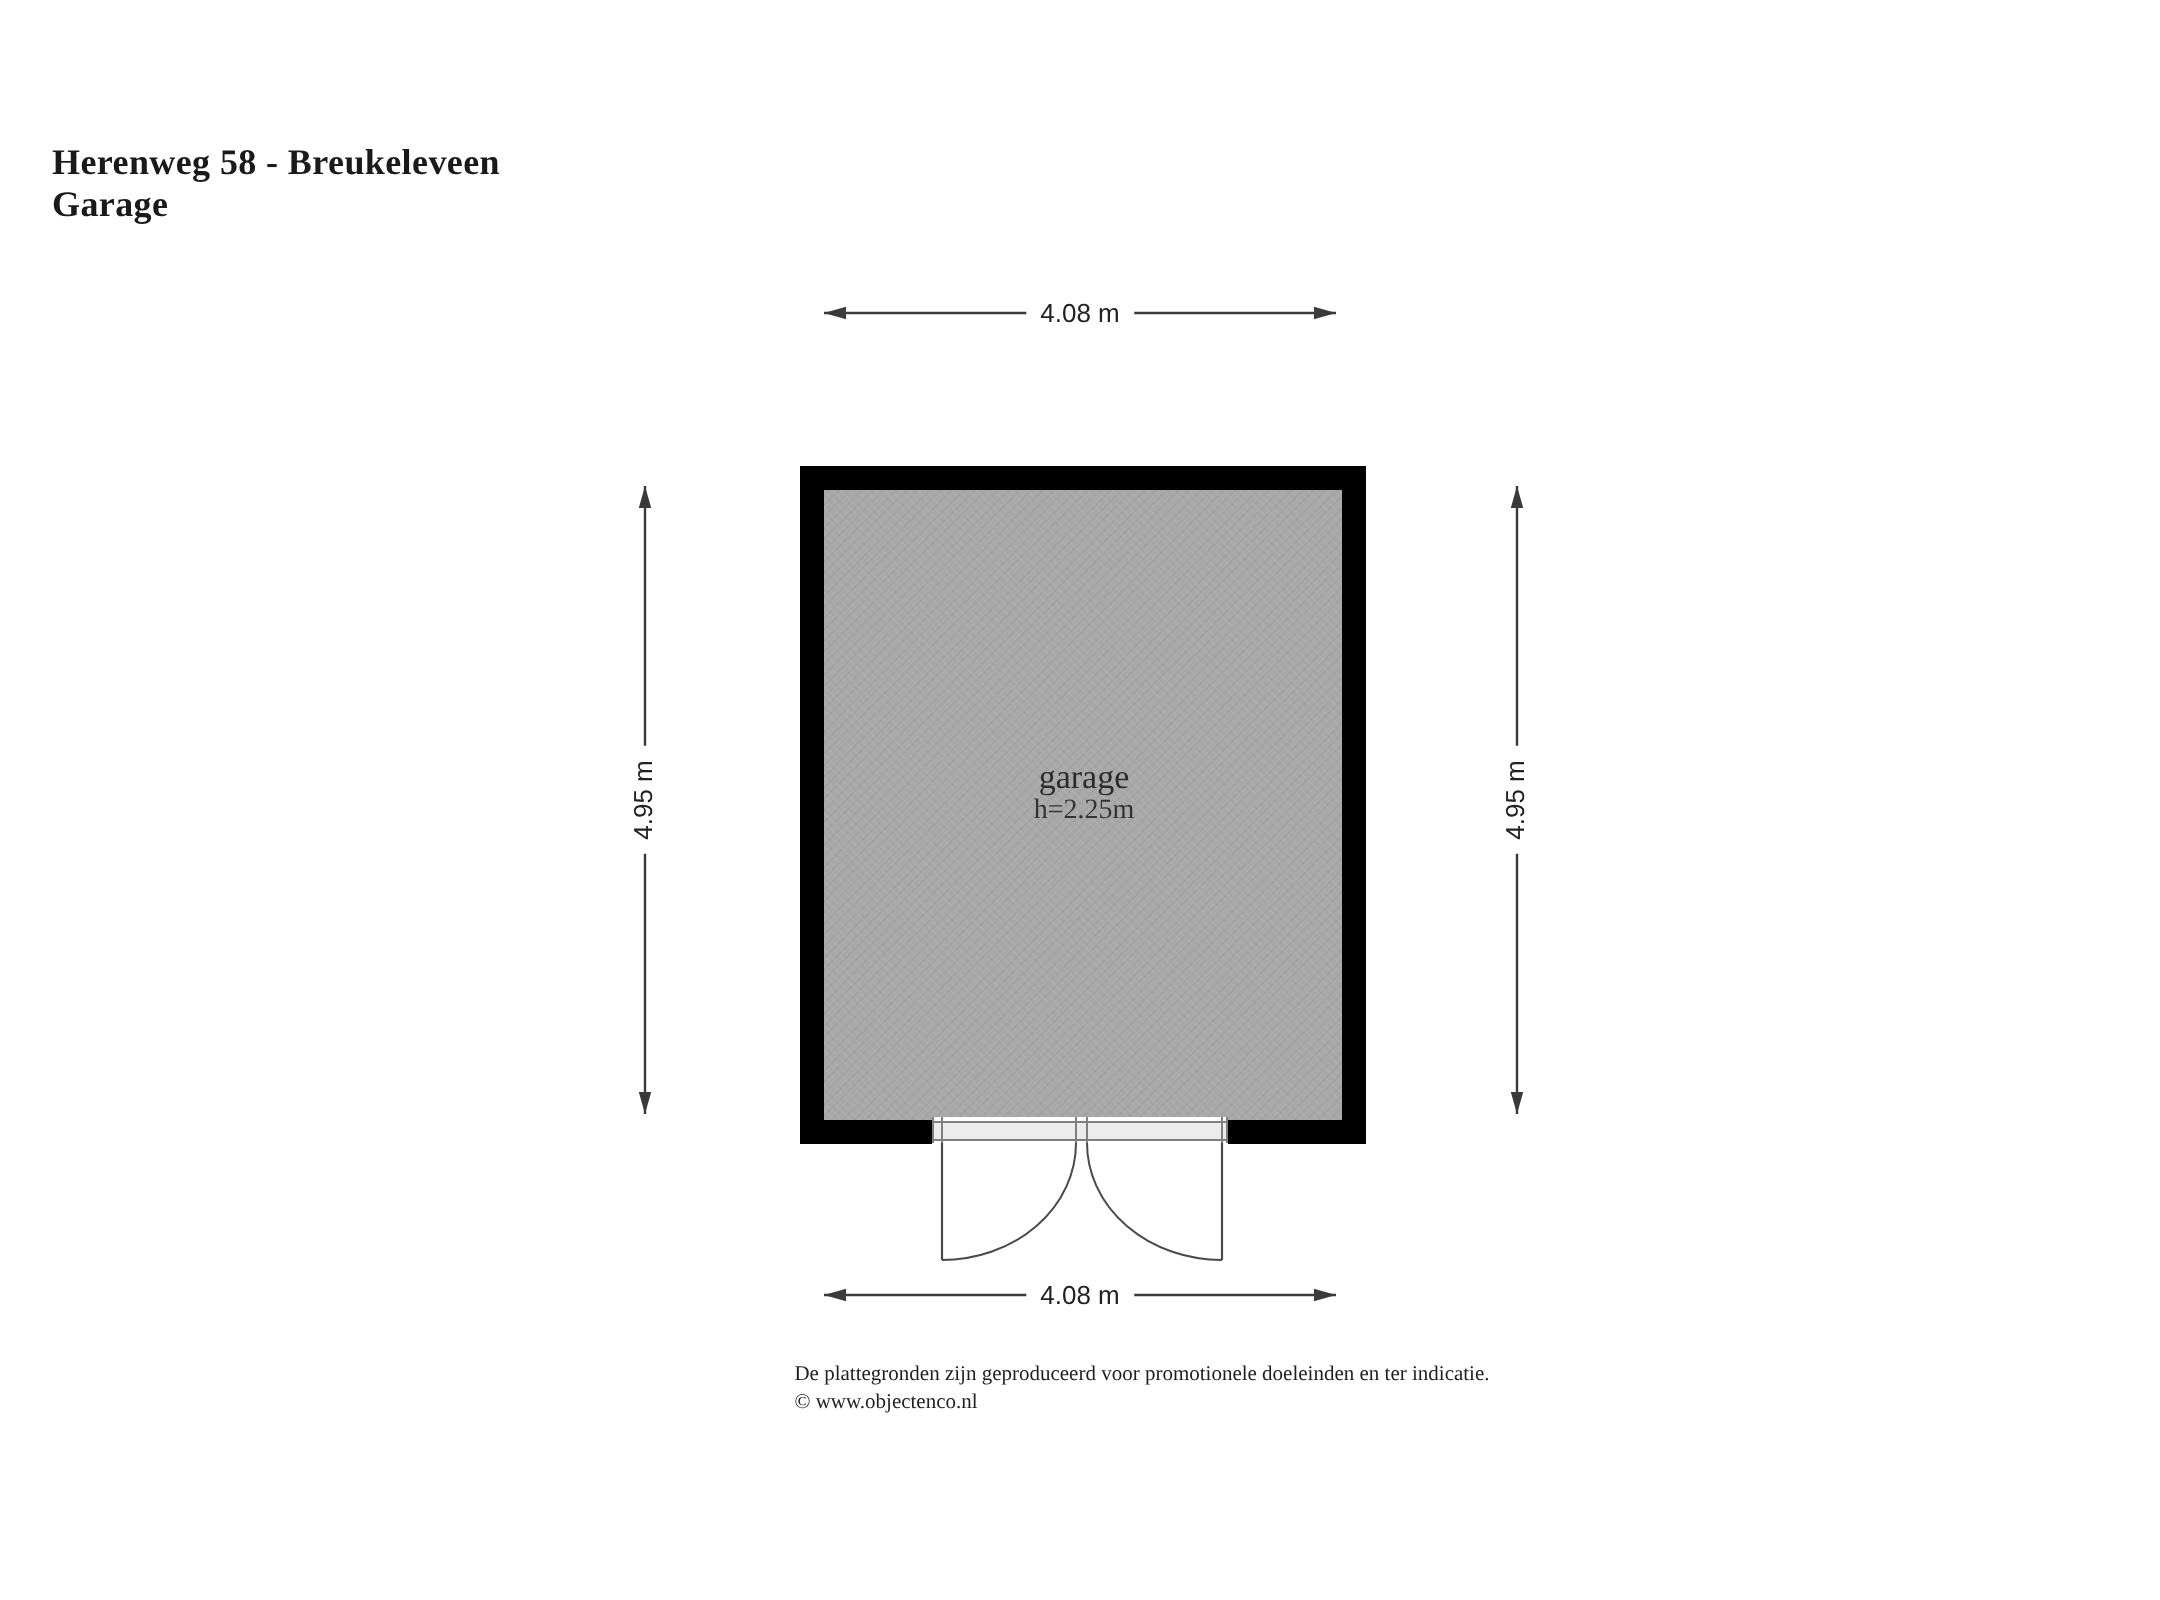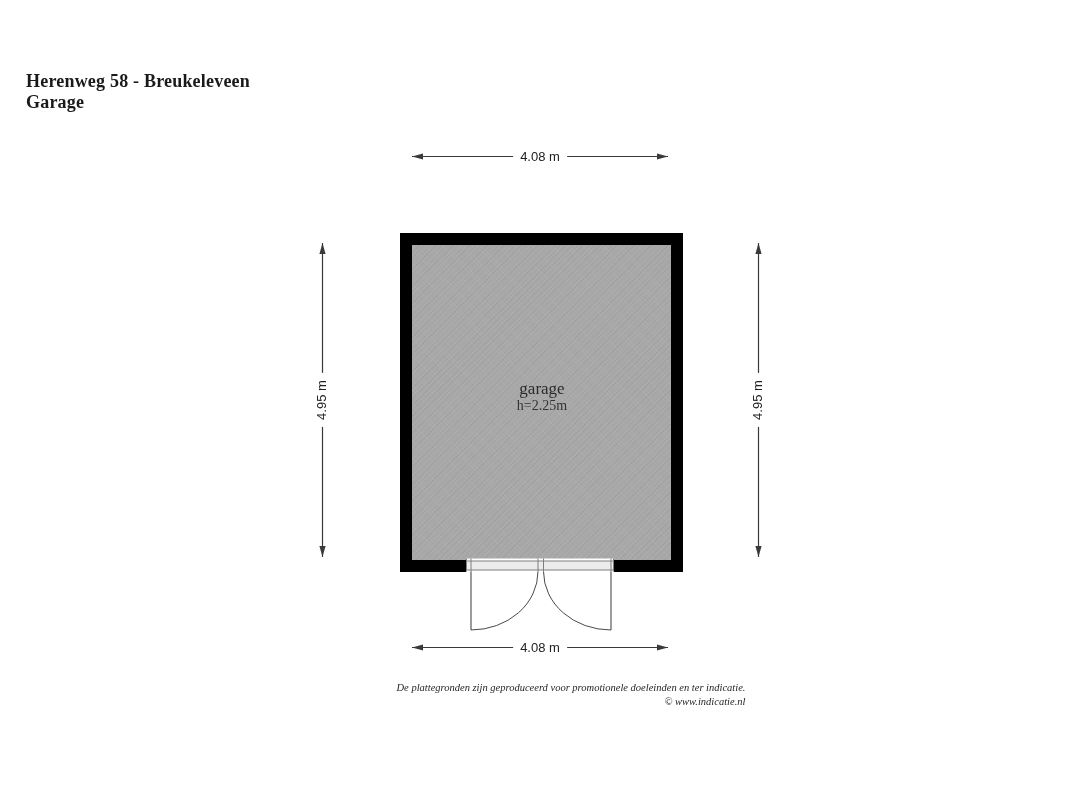--- a/index.html
+++ b/index.html
@@ -98,27 +98,26 @@
     margin-top: 1px;
     color: #333333;
   }
 
   
   .footer {
     position: absolute;
     left: 571px;
     top: 681px;
     transform: translateX(-50%);
-    text-align: right;
+    text-align: left;
     font-family: "Liberation Serif", serif;
     font-size: 10.5px;
     line-height: 13.5px;
     color: #1f1f1f;
     white-space: nowrap;
-    font-style: italic;
   }
 </style>
 </head>
 <body>
 
 <div class="canvas">
 
   <div class="title">
     <div>Herenweg 58 - Breukeleveen</div>
     <div>Garage</div>
@@ -182,16 +181,16 @@
   <div class="dim dim-left">4.95 m</div>
   <div class="dim dim-right">4.95 m</div>
 
   <div class="room-label">
     <div class="room-name">garage</div>
     <div class="room-h">h=2.25m</div>
   </div>
 
   <div class="footer">
     <div>De plattegronden zijn geproduceerd voor promotionele doeleinden en ter indicatie.</div>
-    <div>© www.indicatie.nl</div>
+    <div>© www.objectenco.nl</div>
   </div>
 
 </div>
 
 </body></html>

